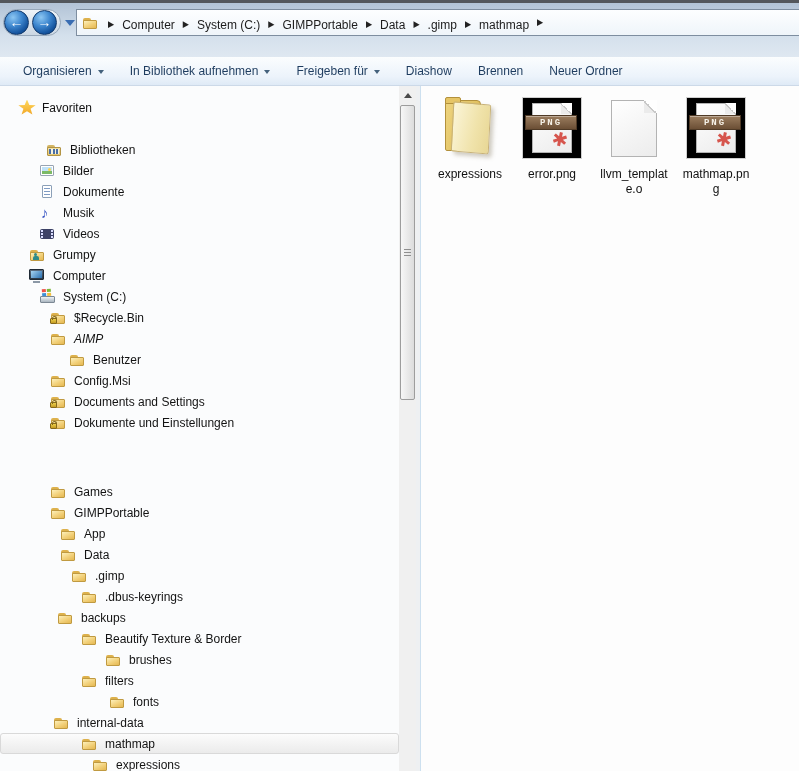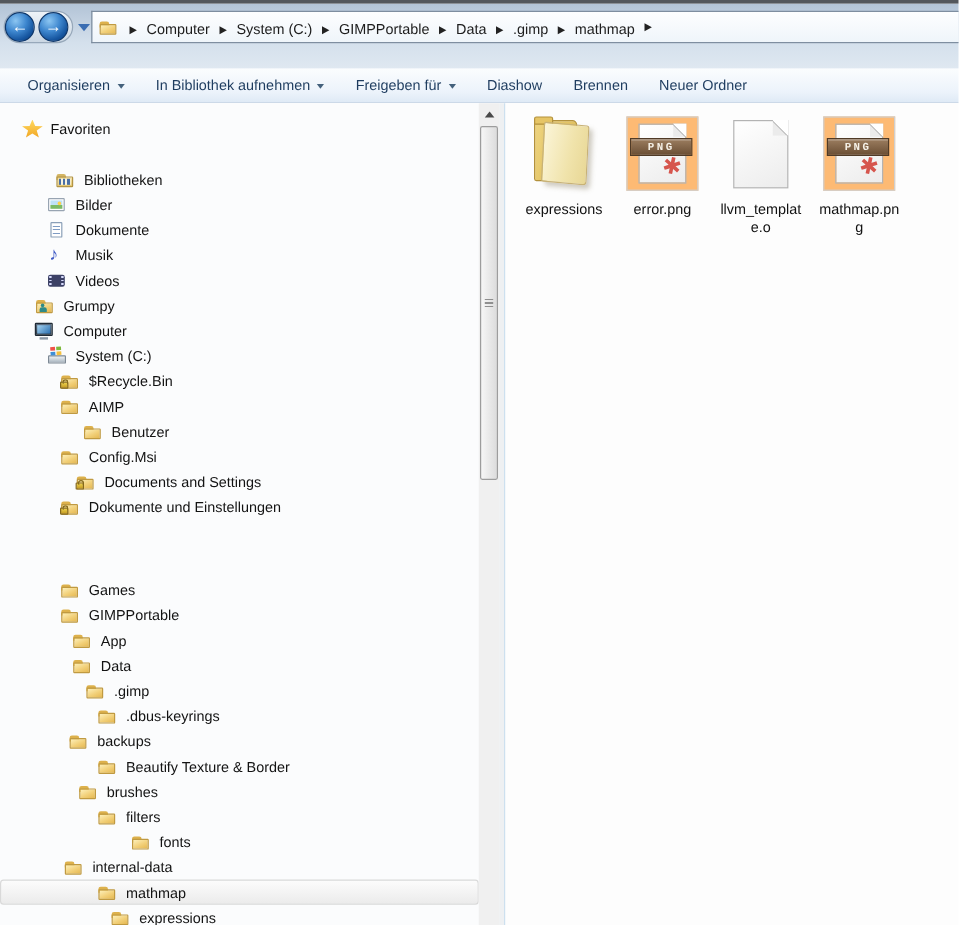--- a/index.html
+++ b/index.html
@@ -81,21 +81,21 @@
                   background:linear-gradient(90deg,#f7f7f7,#dcdcdc); cursor:pointer; }
   .scroll-thumb::after { content:""; position:absolute; left:3px; top:50%; margin-top:-4px; width:7px; height:8px;
                   background:repeating-linear-gradient(#8f8f8f 0 1px,rgba(0,0,0,0) 1px 3px); }
   .pane-gap { width:4px; background:#eef0f2; flex:none; }
 
   
   .content { flex:1; background:#fdfdfd; border-left:1px solid #cde0ef; padding:8px 0 0 11px; }
   .tiles { display:flex; align-items:flex-start; }
   .tile { width:76px; margin-right:6px; display:flex; flex-direction:column; align-items:center; cursor:pointer; }
   .tile-icon { position:relative; width:70px; height:68px; display:flex; align-items:center; justify-content:center; }
-  .frame { position:relative; width:60px; height:62px; border:1px solid #cfcfcf; background:#fdba74; display:flex; align-items:center; justify-content:center; }
+  .frame { position:relative; width:60px; height:62px; border:1px solid #cfcfcf; background:#000000; display:flex; align-items:center; justify-content:center; }
   .page { position:relative; width:40px; height:50px; background:linear-gradient(150deg,#ffffff,#ececec); border:1px solid #b3b3b3; }
   .page::before { content:""; position:absolute; top:-1px; right:-1px; width:11px; height:11px;
                   background:linear-gradient(225deg,#fff 0 50%,#c9c9c9 50% 58%,#ebebeb 58%); }
   .banner { position:absolute; left:-8px; top:11px; width:52px; height:15px; background:linear-gradient(#9b7d5f,#6b4f35);
             border:1px solid #4f3a26; box-shadow:inset 0 1px 0 rgba(255,255,255,.35); color:#f5f0e6; z-index:2;
             font-size:9px; font-weight:bold; letter-spacing:2px; text-align:center; line-height:14px; font-family:"Liberation Mono",monospace; }
   .splat { position:absolute; right:1px; bottom:1px; width:22px; height:22px; }
   .splat::before { content:"✱"; position:absolute; right:2px; bottom:0; font-size:19px; color:#d6554d; transform:rotate(12deg); }
   .fo-back { position:absolute; left:10px; top:6px; width:36px; height:51px; background:linear-gradient(110deg,#eed47f,#dcb952);
              border:1px solid #b3913c; border-radius:2px 4px 2px 2px; }
@@ -260,58 +260,58 @@
             <span class="tlabel">System (C:)</span>
           </div>
           <div class="trow" style="padding-left: 49px;">
             <span class="ticon i-folder-lock">
               <i class="p1"></i>
               <i class="p2"></i>
               <i class="p3"></i>
             </span>
             <span class="tlabel">$Recycle.Bin</span>
           </div>
+          <div class="trow" style="padding-left: 49px; font-style: italic;">
+            <span class="ticon i-folder">
+              <i class="p1"></i>
+              <i class="p2"></i>
+              <i class="p3"></i>
+            </span>
+            <span class="tlabel">AIMP</span>
+          </div>
+          <div class="trow" style="padding-left: 68px;">
+            <span class="ticon i-folder">
+              <i class="p1"></i>
+              <i class="p2"></i>
+              <i class="p3"></i>
+            </span>
+            <span class="tlabel">Benutzer</span>
+          </div>
           <div class="trow" style="padding-left: 49px;">
             <span class="ticon i-folder">
               <i class="p1"></i>
               <i class="p2"></i>
               <i class="p3"></i>
             </span>
-            <span class="tlabel">AIMP</span>
-          </div>
-          <div class="trow" style="padding-left: 68px;">
-            <span class="ticon i-folder">
-              <i class="p1"></i>
-              <i class="p2"></i>
-              <i class="p3"></i>
-            </span>
-            <span class="tlabel">Benutzer</span>
-          </div>
-          <div class="trow" style="padding-left: 49px;">
-            <span class="ticon i-folder">
-              <i class="p1"></i>
-              <i class="p2"></i>
-              <i class="p3"></i>
-            </span>
             <span class="tlabel">Config.Msi</span>
-          </div>
-          <div class="trow" style="padding-left: 62px;">
-            <span class="ticon i-folder-lock">
-              <i class="p1"></i>
-              <i class="p2"></i>
-              <i class="p3"></i>
-            </span>
-            <span class="tlabel">Documents and Settings</span>
           </div>
           <div class="trow" style="padding-left: 49px;">
             <span class="ticon i-folder-lock">
               <i class="p1"></i>
               <i class="p2"></i>
               <i class="p3"></i>
             </span>
+            <span class="tlabel">Documents and Settings</span>
+          </div>
+          <div class="trow" style="padding-left: 49px;">
+            <span class="ticon i-folder-lock">
+              <i class="p1"></i>
+              <i class="p2"></i>
+              <i class="p3"></i>
+            </span>
             <span class="tlabel">Dokumente und Einstellungen</span>
           </div>
           <div class="trow" style="padding-left: 49px; margin-top: 48px;">
             <span class="ticon i-folder">
               <i class="p1"></i>
               <i class="p2"></i>
               <i class="p3"></i>
             </span>
             <span class="tlabel">Games</span>
           </div>
@@ -364,21 +364,21 @@
             <span class="tlabel">backups</span>
           </div>
           <div class="trow" style="padding-left: 80px;">
             <span class="ticon i-folder">
               <i class="p1"></i>
               <i class="p2"></i>
               <i class="p3"></i>
             </span>
             <span class="tlabel">Beautify Texture &amp; Border</span>
           </div>
-          <div class="trow" style="padding-left: 64px;">
+          <div class="trow" style="padding-left: 80px; margin-left: 24px;">
             <span class="ticon i-folder">
               <i class="p1"></i>
               <i class="p2"></i>
               <i class="p3"></i>
             </span>
             <span class="tlabel">brushes</span>
           </div>
           <div class="trow" style="padding-left: 80px;">
             <span class="ticon i-folder">
               <i class="p1"></i>

